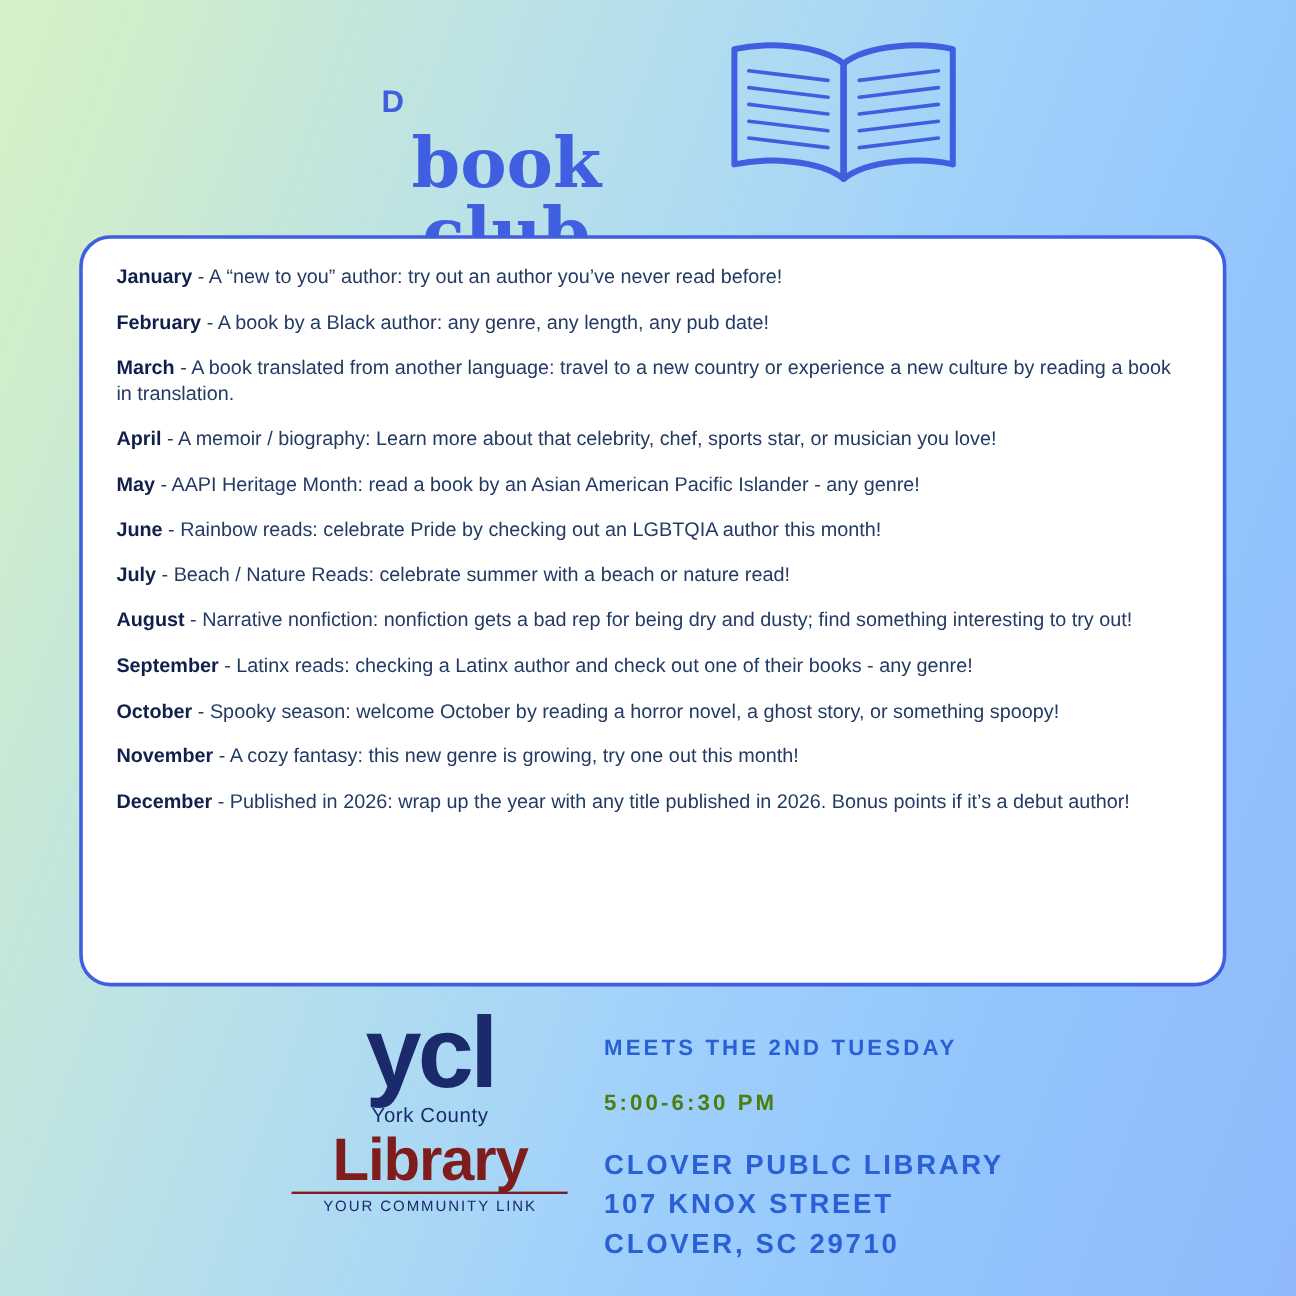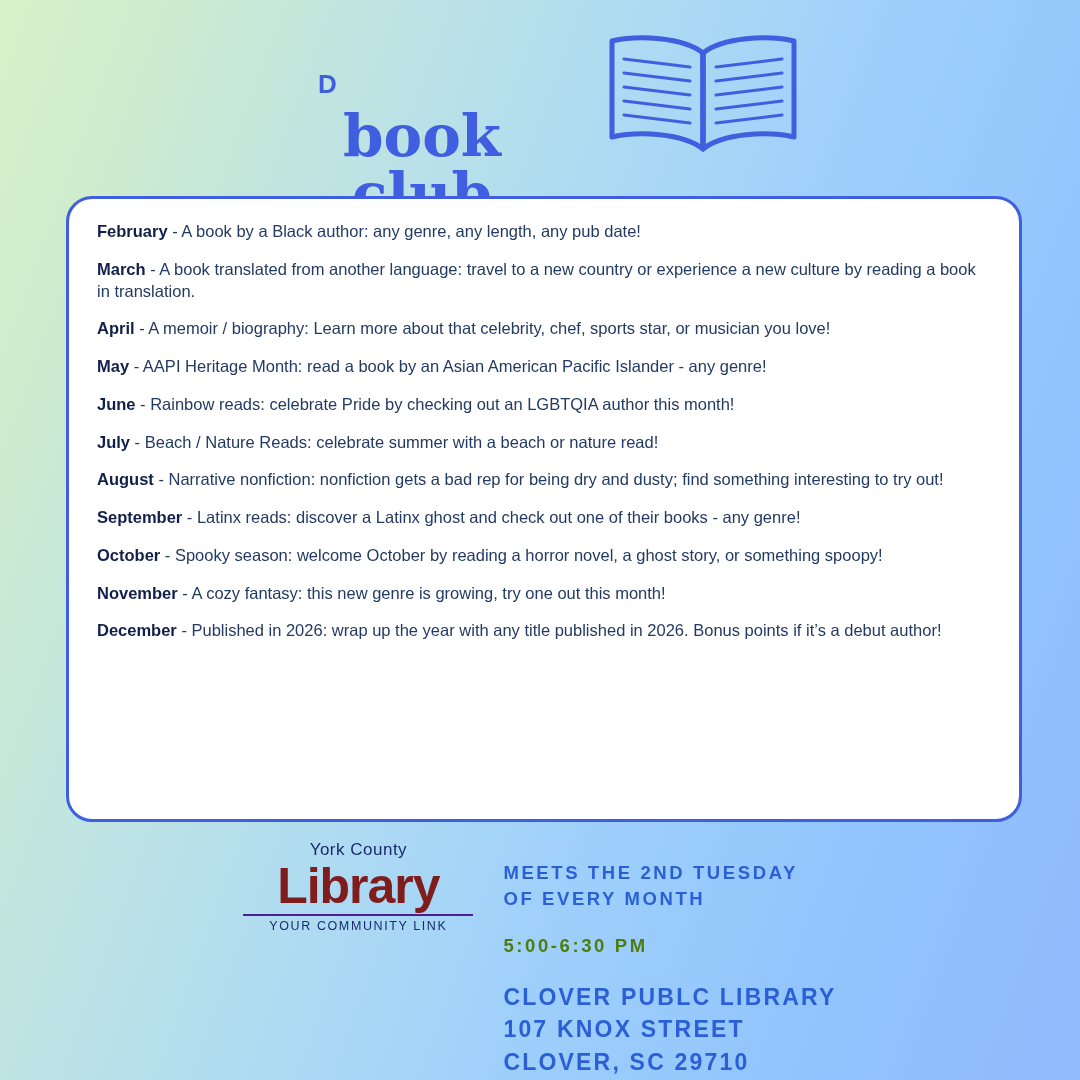--- a/index.html
+++ b/index.html
@@ -125,21 +125,21 @@
   .ycl-library {
     font-size: 50px;
     font-weight: bold;
     letter-spacing: -1px;
     line-height: 1.05;
     color: #7f1d1d;
   }
   .ycl-tag {
     font-size: 12.5px;
     letter-spacing: 1.6px;
-    border-top: 2px solid #4c1d95;
+    border-top: 2px solid #7f1d1d;
     padding-top: 3px;
     margin-top: 1px;
     color: #1b2a6b;
   }
   .meet-info {
     padding-top: 22px;
     color: #2a5fd6;
   }
   .meet-line {
     font-size: 18.5px;
@@ -188,20 +188,23 @@
         <path d="M118 56 L184 48"></path>
         <path d="M118 70 L184 62"></path>
       <path d="M118 84 L184 76"></path>
         <path d="M118 98 L184 90"></path>
     </g>
   </svg>
 </div>
 
 <div class="card">
   <div class="entry">
+    <span class="month">January</span><span class="desc"> - A “new to you” author: try out an author you’ve never read before!</span>
+  </div>
+  <div class="entry">
     <span class="month">February</span><span class="desc"> - A book by a Black author: any genre, any length, any pub date!</span>
   </div>
   <div class="entry">
     <span class="month">March</span><span class="desc"> - A book translated from another language: travel to a new country or experience a new culture by reading a book in translation.</span>
   </div>
   <div class="entry">
     <span class="month">April</span><span class="desc"> - A memoir / biography: Learn more about that celebrity, chef, sports star, or musician you love!</span>
   </div>
   <div class="entry">
     <span class="month">May</span><span class="desc"> - AAPI Heritage Month: read a book by an Asian American Pacific Islander - any genre!</span>
@@ -209,40 +212,40 @@
   <div class="entry">
     <span class="month">June</span><span class="desc"> - Rainbow reads: celebrate Pride by checking out an LGBTQIA author this month!</span>
   </div>
   <div class="entry">
     <span class="month">July</span><span class="desc"> - Beach / Nature Reads: celebrate summer with a beach or nature read!</span>
   </div>
   <div class="entry">
     <span class="month">August</span><span class="desc"> - Narrative nonfiction: nonfiction gets a bad rep for being dry and dusty; find something interesting to try out!</span>
   </div>
   <div class="entry">
-    <span class="month">September</span><span class="desc"> - Latinx reads: discover a Latinx ghost and check out one of their books - any genre!</span>
+    <span class="month">September</span><span class="desc"> - Latinx reads: checking a Latinx author and check out one of their books - any genre!</span>
   </div>
   <div class="entry">
     <span class="month">October</span><span class="desc"> - Spooky season: welcome October by reading a horror novel, a ghost story, or something spoopy!</span>
   </div>
   <div class="entry">
     <span class="month">November</span><span class="desc"> - A cozy fantasy: this new genre is growing, try one out this month!</span>
   </div>
   <div class="entry">
     <span class="month">December</span><span class="desc"> - Published in 2026: wrap up the year with any title published in 2026. Bonus points if it’s a debut author!</span>
   </div>
 </div>
 
 <div class="footer">
   <div class="ycl-logo">
+    <div class="ycl-mark">ycl</div>
     <div class="ycl-county">York County</div>
     <div class="ycl-library">Library</div>
     <div class="ycl-tag">YOUR COMMUNITY LINK</div>
   </div>
   <div class="meet-info">
     <div class="meet-line">MEETS THE 2ND TUESDAY</div>
-    <div class="meet-line">OF EVERY MONTH</div>
     <div class="meet-time">5:00-6:30 PM</div>
     <div class="meet-addr">CLOVER PUBLC LIBRARY</div>
     <div class="meet-addr" style="margin-top:0">107 KNOX STREET</div>
     <div class="meet-addr" style="margin-top:0">CLOVER, SC 29710</div>
   </div>
 </div>
 
 </body></html>

